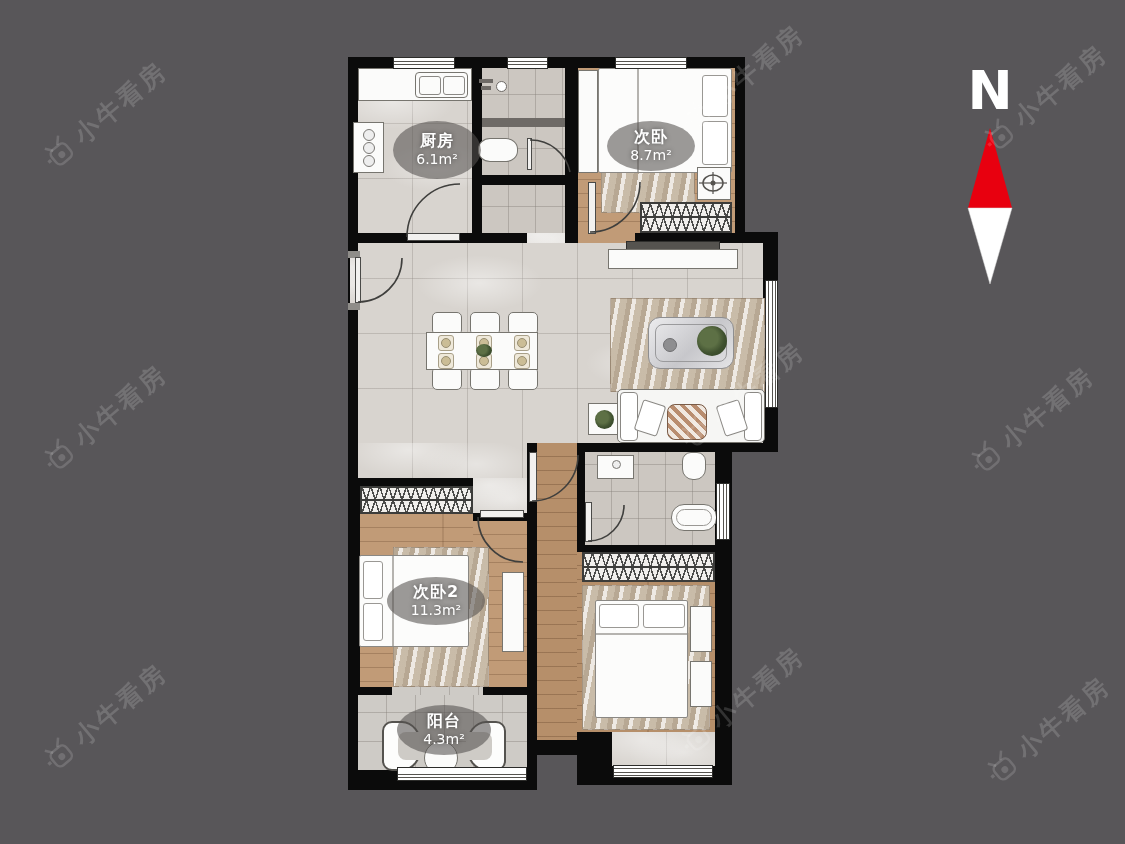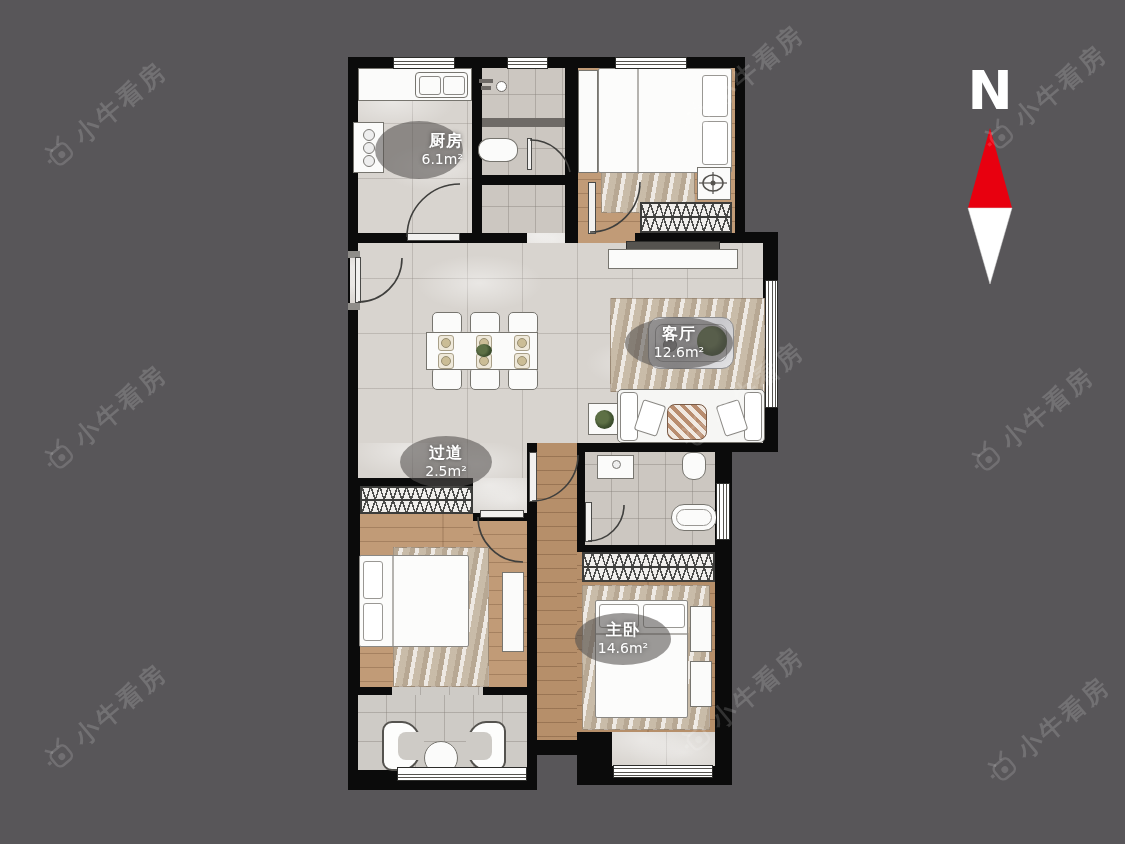--- a/index.html
+++ b/index.html
@@ -258,35 +258,35 @@
       <path d="M57 203 A44 44 0 0 1 13 247"></path>
       <path d="M62 182 A53 53 0 0 1 115 129"></path>
       <path d="M185 85 A40 40 0 0 1 225 117"></path>
       <path d="M295 127 A50 50 0 0 1 245 177"></path>
       <path d="M133 462 A45 45 0 0 0 178 507"></path>
       <path d="M187 446 A46 46 0 0 0 233 400"></path>
       <path d="M243 486 A36 36 0 0 0 279 450"></path>
     </g>
   </svg>
 
-  <div class="pill" style="left:30px;top:66px;width:88px;height:58px;align-items:flex-end;">
+  <div class="pill" style="left:48px;top:66px;width:88px;height:58px;">
     <span class="rn">厨房</span>
     <span class="ra">6.1m²</span>
   </div>
-  <div class="pill" style="left:280px;top:262px;width:108px;height:52px;">
-    <span class="rn">客厅</span>
-    <span class="ra">12.6m²</span>
-  </div>
-  <div class="pill" style="left:55px;top:381px;width:92px;height:52px;">
-    <span class="rn">过道</span>
-    <span class="ra">2.5m²</span>
-  </div>
-  <div class="pill" style="left:230px;top:558px;width:96px;height:52px;">
-    <span class="rn">主卧</span>
-    <span class="ra">14.6m²</span>
+  <div class="pill" style="left:262px;top:66px;width:88px;height:50px;">
+    <span class="rn">次卧</span>
+    <span class="ra">8.7m²</span>
+  </div>
+  <div class="pill" style="left:42px;top:522px;width:98px;height:48px;">
+    <span class="rn">次卧2</span>
+    <span class="ra">11.3m²</span>
+  </div>
+  <div class="pill" style="left:52px;top:650px;width:94px;height:50px;">
+    <span class="rn">阳台</span>
+    <span class="ra">4.3m²</span>
   </div>
 </div>
 
 <div id="compass-n">N</div>
 <svg id="compass-svg" width="54" height="160" viewBox="0 0 54 160">
   <polygon points="27,2 5,82 49,82" fill="#e8000f"></polygon>
   <polygon points="5,82 49,82 27,158" fill="#ffffff" stroke="#d8d8d8" stroke-width="0.5"></polygon>
 </svg>
 
 <div class="wm" style="left:105px;top:115px;">

